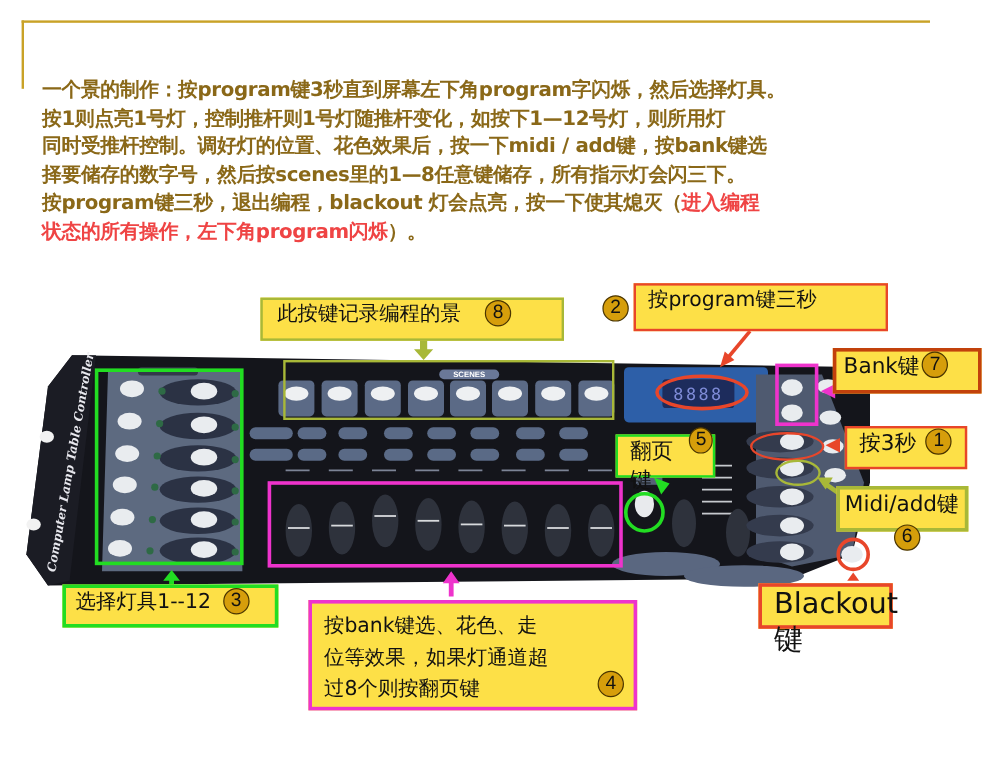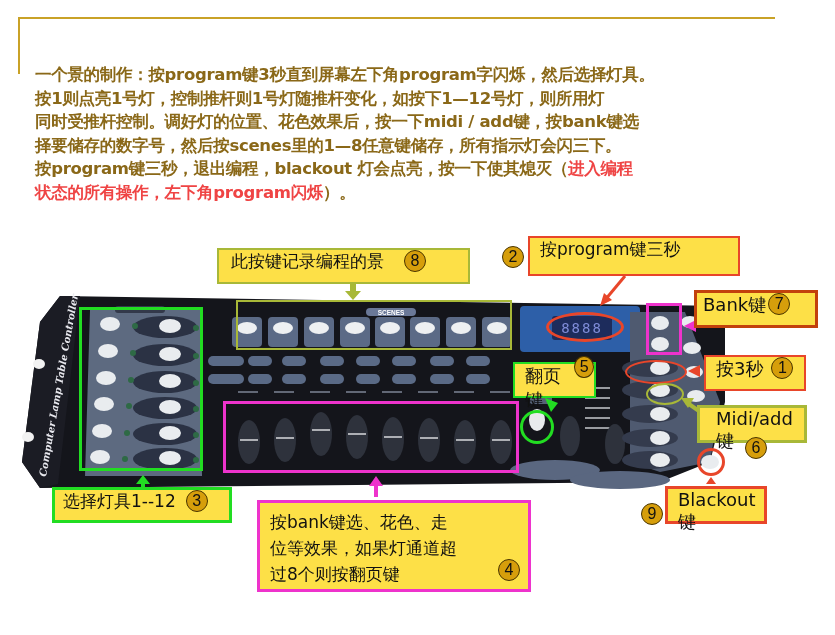--- a/index.html
+++ b/index.html
@@ -239,27 +239,27 @@
 <div class="callout" style="left:704px;top:355px;width:102px;height:36px;border:2px solid #e8462a;padding-left:10px;font-size:18px;">
   <span>按3秒</span>
   <span class="num" style="margin-left:8px;">1</span>
 </div>
 
 <div class="callout" style="left:513px;top:362px;width:83px;height:36px;border:2px solid #22dd22;padding-left:10px;font-size:18px;">
   <span>翻页键</span>
   <span class="num" style="margin-left:2px;margin-top:-8px;">5</span>
 </div>
 
-<div class="callout" style="left:697px;top:405px;width:110px;height:38px;border:3px solid #a8b838;padding-left:16px;font-size:18px;">
+<div class="callout" style="left:697px;top:405px;width:110px;height:38px;border:3px solid #a8b838;padding-left:4px;font-size:18px;">
   <span>Midi/add键</span>
 </div>
 <span class="num abs" style="left:745px;top:437px;">6</span>
 
 <span class="num abs" style="left:641px;top:503px;">9</span>
-<div class="callout" style="left:665px;top:486px;width:102px;height:38px;border:3px solid #e8462a;padding-left:10px;font-size:18px;">
+<div class="callout" style="left:632px;top:486px;width:112px;height:38px;border:3px solid #e8462a;padding-left:10px;font-size:24px;">
   <span>Blackout键</span>
 </div>
 
 <div class="callout" style="left:52px;top:487px;width:180px;height:36px;border:3px solid #22dd22;padding-left:8px;font-size:17px;">
   <span>选择灯具1--12</span>
   <span class="num" style="margin-left:10px;">3</span>
 </div>
 
 <div class="callout" style="left:257px;top:500px;width:274px;height:92px;border:3px solid #ee33cc;padding:6px 10px;font-size:17px;line-height:26px;display:block;">
   <div>按bank键选、花色、走</div>

